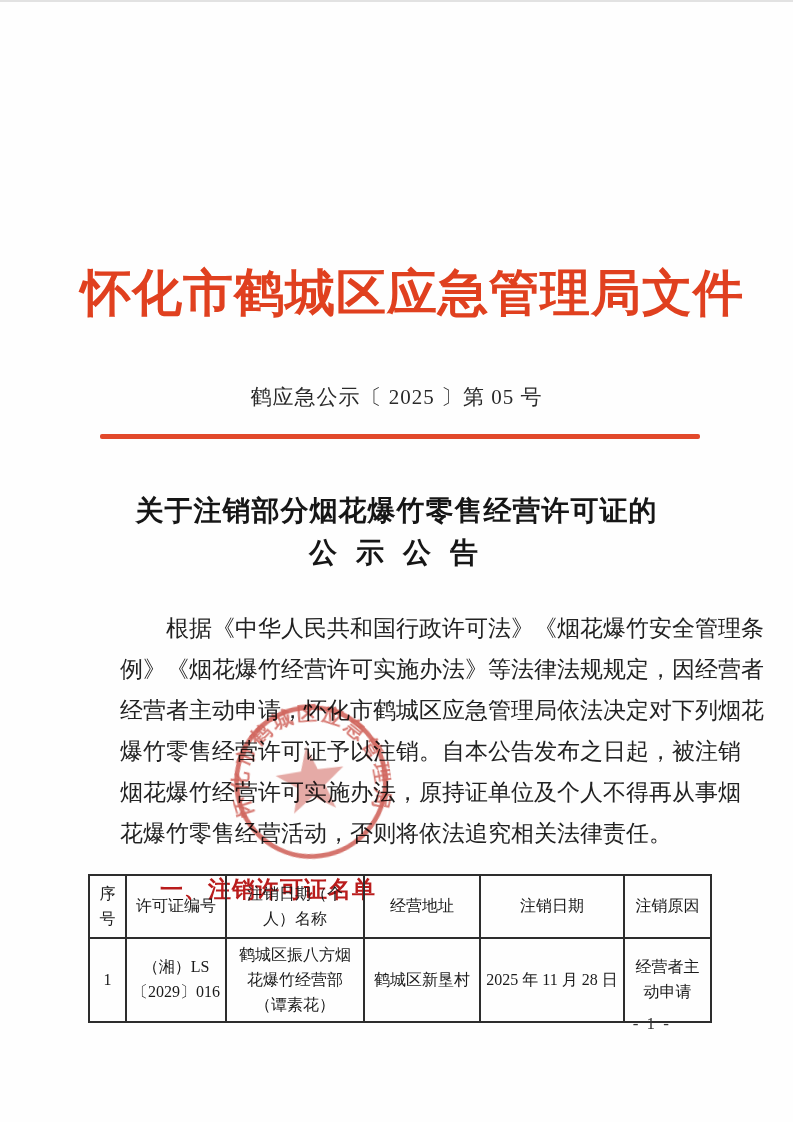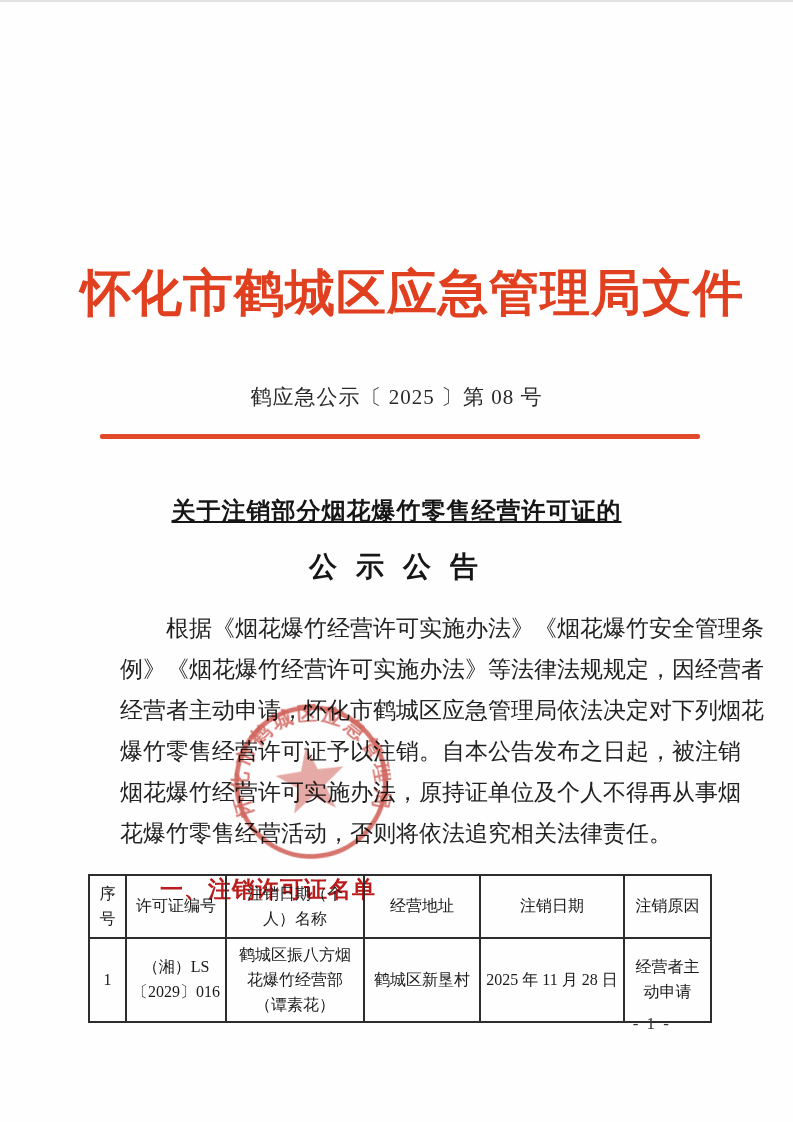--- a/index.html
+++ b/index.html
@@ -34,22 +34,22 @@
     width:600px;height:5px;
     background:#e2492b;
     border-radius:2px;
   }
   
   .notice-title{
     position:absolute;left:0;top:489px;width:100%;
     text-align:center;
     font-weight:bold;color:#161616;
   }
-  .notice-title .line1{font-size:24px;line-height:40px;letter-spacing:1px;text-decoration:underline;}
-  .notice-title .line2{font-size:28px;line-height:44px;letter-spacing:6px;margin-top:14px;}
+  .notice-title .line1{font-size:28px;line-height:40px;letter-spacing:1px;}
+  .notice-title .line2{font-size:28px;line-height:44px;letter-spacing:6px;}
   
   .body-paragraph{
     position:absolute;left:120px;top:606px;width:558px;
     font-size:23px;color:#222;
   }
   .para-line{
     height:41px;line-height:41px;
     text-align:justify;
     text-align-last:justify;
     white-space:nowrap;
@@ -98,31 +98,31 @@
     pointer-events:none;
   }
 </style>
 </head>
 <body>
 
 <div class="page">
 
   <div class="org-title">怀化市鹤城区应急管理局文件</div>
 
-  <div class="doc-number">鹤应急公示〔 2025 〕第 08 号</div>
+  <div class="doc-number">鹤应急公示〔 2025 〕第 05 号</div>
 
   <div class="red-divider"></div>
 
   <div class="notice-title">
     <div class="line1">关于注销部分烟花爆竹零售经营许可证的</div>
     <div class="line2">公 示 公 告</div>
   </div>
 
   <div class="body-paragraph">
-    <div class="para-line first">根据《烟花爆竹经营许可实施办法》《烟花爆竹安全管理条</div>
+    <div class="para-line first">根据《中华人民共和国行政许可法》《烟花爆竹安全管理条</div>
     <div class="para-line">例》《烟花爆竹经营许可实施办法》等法律法规规定，因经营者</div>
     <div class="para-line">经营者主动申请，怀化市鹤城区应急管理局依法决定对下列烟花</div>
     <div class="para-line">爆竹零售经营许可证予以注销。自本公告发布之日起，被注销</div>
     <div class="para-line">烟花爆竹经营许可实施办法，原持证单位及个人不得再从事烟</div>
     <div class="para-line last">花爆竹零售经营活动，否则将依法追究相关法律责任。</div>
   </div>
 
   <div class="section-heading">一、注销许可证名单</div>
 
   <table class="license-table">

